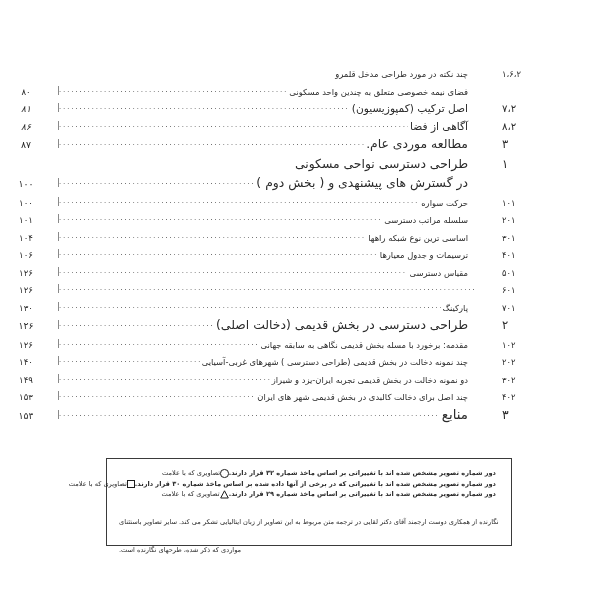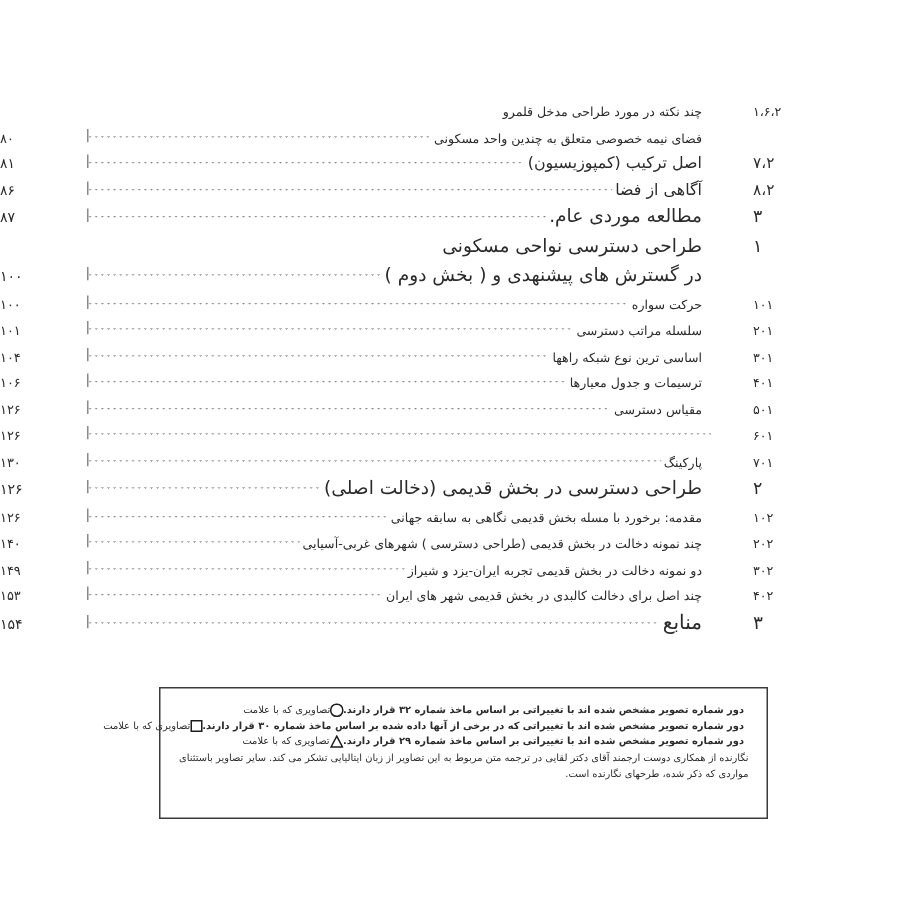--- a/index.html
+++ b/index.html
@@ -83,37 +83,37 @@
     bottom: 0px;
     width: 1px;
     height: 9px;
     background: #8a8a8a;
   }
 
   
   .page {
     flex: 0 0 auto;
     width: 52px;
-    text-align: left;
+    text-align: center;
     padding-right: 4px;
     white-space: nowrap;
     letter-spacing: .2px;
   }
 
   
   .toc-row.noleader .leader { visibility: hidden; }
   .toc-row.noleader .page   { visibility: hidden; }
 
   
   .lvl3 .title, .lvl3 .num { font-size: 8.4px; }
   .lvl3 .page  { font-size: 8.6px; }
 
   .lvl2 .title { font-size: 10.6px; }
   .lvl2 .num   { font-size: 10.2px; }
-  .lvl2 .page  { font-size: 9.2px; }
+  .lvl2 .page  { font-size: 9.2px; font-style: italic; }
 
   .lvl1 .title { font-size: 12.4px; }
   .lvl1 .num   { font-size: 11.6px; }
   .lvl1 .page  { font-size: 9.4px; }
 
   .lvl0 .title { font-size: 13.4px; }
   .lvl0 .num   { font-size: 12.4px; }
   .lvl0 .page  { font-size: 9.4px; }
 
   .toc-row.tall { height: 19.5px; }
@@ -161,23 +161,23 @@
   .glyph.square-glyph {
     border: 1.1px solid #1c1c1c;
     box-sizing: border-box;
     width: 8px; height: 8px;
   }
   .glyph.triangle-glyph svg { display: block; }
 
   .note-para {
     font-size: 6.6px;
     line-height: 10.8px;
-    text-align: right;
+    text-align: left;
     direction: rtl;
-    margin-top: 0;
+    margin-top: 17px;
   }
 </style>
 </head>
 <body>
 
 <div class="toc">
 
   <div class="toc-row lvl3 noleader">
     <span class="num">۱،۶،۲</span>
     <span class="title">چند نکته در مورد طراحی مدخل قلمرو</span>

